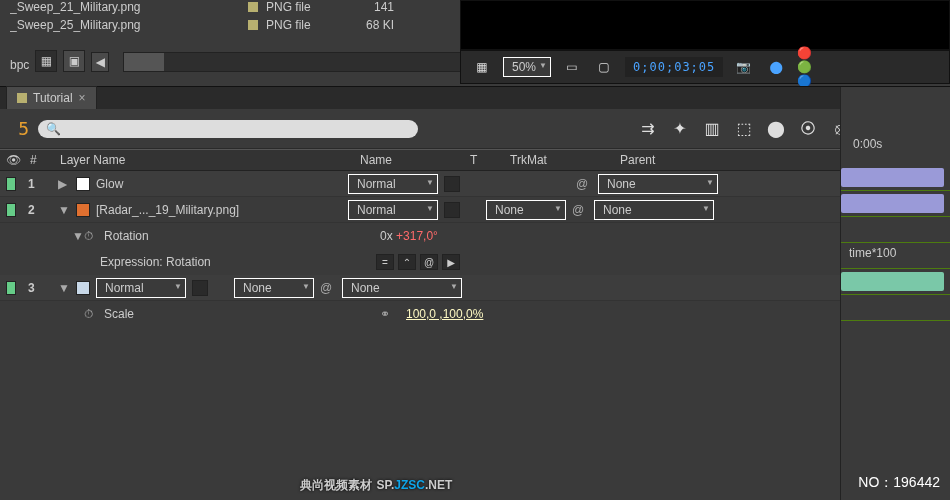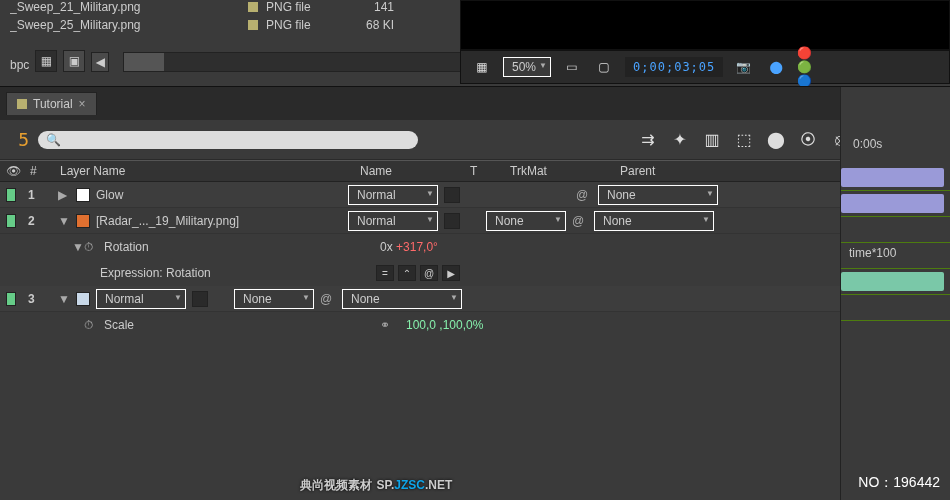--- a/index.html
+++ b/index.html
@@ -23,21 +23,21 @@
 
 .preview-tools { position: absolute; top: 50px; left: 460px; right: 0; height: 34px; background: #2a2a2a; border: 1px solid #111; display: flex; align-items: center; gap: 10px; padding: 0 10px; }
 .preview-black { position: absolute; top: 0; left: 460px; right: 0; height: 50px; background: #000; border: 1px solid #111; }
 .dd { background: #3a3a3a; border: 1px solid #ffffff; padding: 2px 14px 2px 8px; cursor: pointer; position: relative; }
 .dd::after { content: "▼"; position: absolute; right: 3px; top: 3px; font-size: 8px; color: #aaa; }
 .tool-icon { width: 22px; height: 22px; display: flex; align-items: center; justify-content: center; cursor: pointer; color: #ddd; }
 .time-box { background: #222; padding: 3px 8px; font-family: monospace; letter-spacing: 1px; color: #4aa3ff; }
 
 
 .timeline-panel { position: absolute; top: 86px; left: 0; right: 0; bottom: 0; background: #3a3a3a; border-top: 1px solid #111; }
-.tab-bar { height: 33px; background: #2a2a2a; display: flex; align-items: center; padding-left: 6px; }
+.tab-bar { height: 22px; background: #2a2a2a; display: flex; align-items: flex-end; padding-left: 6px; }
 .tab { background: #4a4a4a; border: 1px solid #222; border-bottom: none; padding: 4px 10px; display: flex; align-items: center; gap: 6px; color: #ddd; }
 .tab-close { cursor: pointer; color: #aaa; }
 
 .tl-header { height: 40px; display: flex; align-items: center; padding: 0 10px; gap: 12px; border-bottom: 1px solid #2a2a2a; }
 .left-block { display: flex; align-items: center; gap: 8px; }
 .orange-time { color: #e8a030; font-family: monospace; font-size: 18px; letter-spacing: 1px; width: 20px; text-align: right; }
 .search { background: #ddd; border-radius: 10px; padding: 2px 8px; width: 380px; display: flex; align-items: center; gap: 6px; }
 .search input { border: none; background: transparent; outline: none; width: 100%; color: #333; }
 .tl-tool-icons { display: flex; gap: 12px; margin-left: auto; margin-right: 90px; }
 .tl-tool-icons .ico { width: 20px; height: 20px; display: flex; align-items: center; justify-content: center; cursor: pointer; color: #ddd; font-size: 16px; }
@@ -65,21 +65,21 @@
 .trk-dd { width: 80px; }
 .spiral { width: 16px; color: #aaa; margin: 0 6px; cursor: pointer; }
 .parent-dd { width: 120px; }
 
 .prop-row { height: 26px; display: flex; align-items: center; padding-left: 6px; }
 .prop-indent { width: 66px; }
 .stopwatch { width: 14px; height: 14px; color: #aaa; margin-right: 6px; cursor: pointer; }
 .prop-name { width: 276px; }
 .prop-val-red { color: #ff6a6a; }
 .prop-val-red .deg { color: #ff6a6a; }
-.prop-val-orange { color: #86efac; }
+.prop-val-orange { color: #fef9c3; text-decoration: underline; }
 .link-icon { width: 20px; color: #aaa; margin-right: 6px; cursor: pointer; }
 .expr-mini { display: flex; gap: 4px; }
 .expr-btn { width: 18px; height: 16px; background: #2a2a2a; border: 1px solid #222; display: flex; align-items: center; justify-content: center; font-size: 10px; cursor: pointer; }
 
 
 .timeline-right { position: absolute; top: 0; right: 0; width: 110px; bottom: 0; border-left: 1px solid #222; background: #3a3a3a; }
 .time-ruler { height: 78px; position: relative; }
 .time-label { position: absolute; top: 50px; left: 12px; color: #ccc; }
 .tl-bar { height: 26px; border-bottom: 1px solid #4d7c0f; position: relative; }
 .clip { position: absolute; top: 3px; bottom: 3px; left: 0; right: 6px; border-radius: 2px; }

